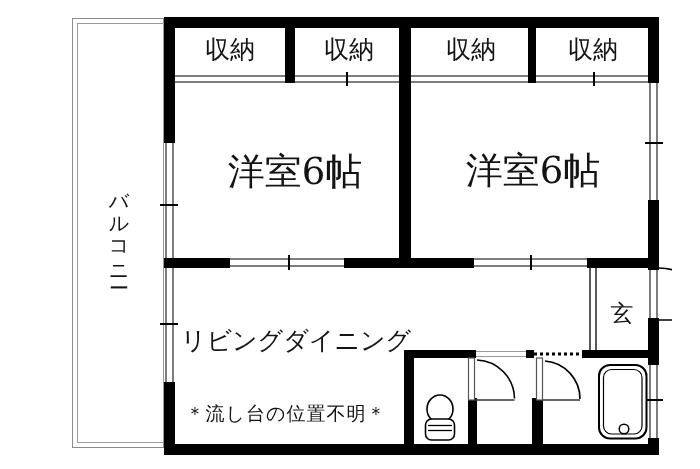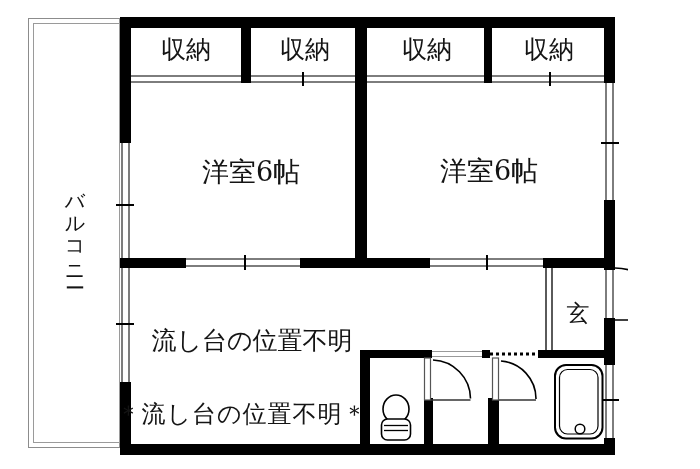--- a/index.html
+++ b/index.html
@@ -1,29 +1,29 @@
 <!DOCTYPE html>
 <html><head>
 <meta charset="utf-8">
 <style>
   html,body{margin:0;padding:0;background:#ffffff;}
   #plan{position:relative;width:628px;height:469px;background:#ffffff;overflow:hidden;
-        font-family:"DejaVu Serif","Liberation Serif",serif;}
+        font-family:"DejaVu Serif","Liberation Serif",serif;margin-left:44px;}
   .wall{position:absolute;background:#000000;}
   .winv{position:absolute;background:#ffffff;border-left:2px solid #7d7d7d;border-right:2px solid #7d7d7d;box-sizing:border-box;}
   .winh{position:absolute;background:#ffffff;border-top:2px solid #7d7d7d;border-bottom:2px solid #7d7d7d;box-sizing:border-box;}
   .winh.light{border-top:1px solid #9a9a9a;border-bottom:1px solid #9a9a9a;}
   .thinv{position:absolute;background:#ffffff;border-left:2px solid #5a5a5a;border-right:2px solid #5a5a5a;box-sizing:border-box;}
   .tick{position:absolute;background:#000000;}
   .balc{position:absolute;box-sizing:border-box;}
   .lbl{position:absolute;transform:translate(-50%,-50%);color:#141414;white-space:nowrap;text-align:center;}
   .lbl.closet{font-size:25px;}
-  .lbl.room{font-size:27px;}
+  .lbl.room{font-size:37px;}
   .lbl.ldk{font-size:25px;line-height:30px;}
-  .lbl.note{font-size:24px;letter-spacing:1px;text-align:center;}
+  .lbl.note{font-size:19px;letter-spacing:1px;text-align:center;}
   .lbl.genkan{font-size:23px;}
   .lbl.vert{writing-mode:vertical-rl;font-size:20px;letter-spacing:2px;}
   svg{position:absolute;left:0;top:0;}
 </style>
 </head>
 <body>
 
 <div id="plan">
 
   <div class="balc" style="left:28px;top:18px;width:92px;height:430px;border:1.5px solid #8c8c8c;"></div>
@@ -99,19 +99,19 @@
     <circle cx="580" cy="429" r="4.8" fill="#fff" stroke="#000" stroke-width="1.5"></circle>
   </svg>
 
   <div class="lbl closet" style="left:186px;top:49px;">収納</div>
   <div class="lbl closet" style="left:305px;top:49px;">収納</div>
   <div class="lbl closet" style="left:427px;top:49px;">収納</div>
   <div class="lbl closet" style="left:549px;top:49px;">収納</div>
   <div class="lbl room" style="left:251px;top:172px;">洋室6帖</div>
   <div class="lbl room" style="left:489px;top:171px;">洋室6帖</div>
   <div class="lbl ldk" style="left:252px;top:341px;">
-    <div>流し台の位置不明</div>
+    <div>リビングダイニング</div>
   </div>
   <div class="lbl note" style="left:242px;top:414px;">＊流し台の位置不明＊</div>
   <div class="lbl genkan" style="left:578px;top:313px;">玄</div>
   <div class="lbl vert" style="left:76px;top:229px;">バルコニー</div>
 
 </div>
 
 </body></html>

